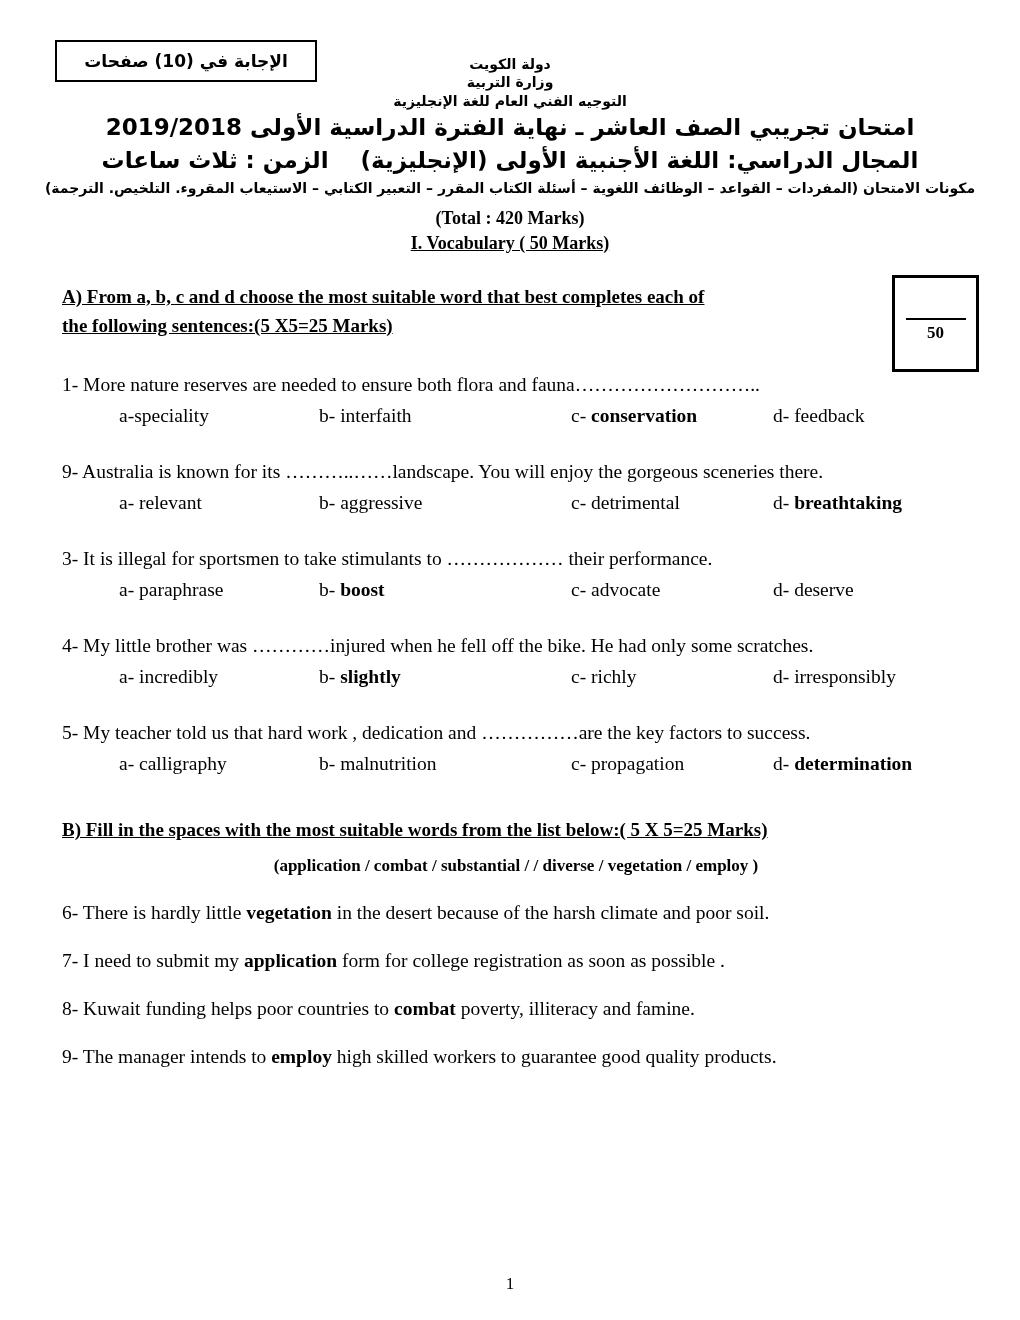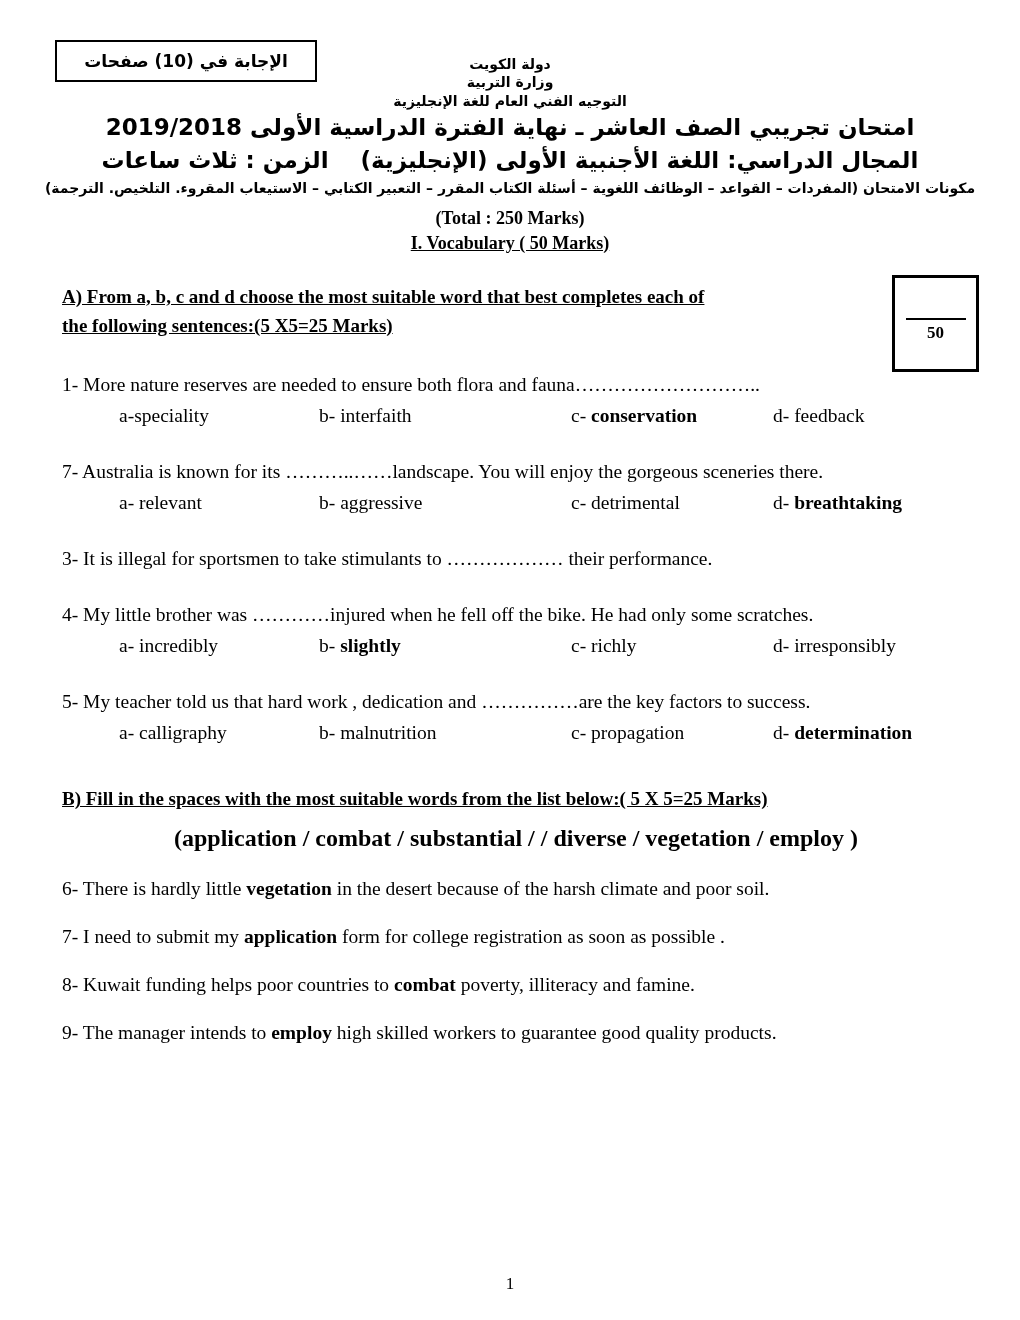--- a/index.html
+++ b/index.html
@@ -46,21 +46,21 @@
 
   .mcq { margin-top: 34px; }
   .opts { display: flex; padding-left: 57px; margin-top: 9px; }
   .opt-a { width: 200px; }
   .opt-b { width: 252px; }
   .opt-c { width: 202px; }
   .opt-d { flex: 1; }
   .ans { font-weight: bold; }
 
   .sec-b-heading { margin-top: 44px; font-weight: bold; font-size: 19px; }
-  .word-list { text-align: center; font-weight: bold; font-size: 24px; margin-top: 15px; }
+  .word-list { text-align: center; font-weight: bold; font-size: 17px; margin-top: 15px; }
   .fill { margin-top: 26px; }
   .fill-cont { margin-top: 12px; padding-left: 36px; }
 
   .footer {
     position: absolute; bottom: 26px; left: 0; right: 0;
     text-align: center; font-size: 17px;
   }
 </style>
 </head>
 <body>
@@ -78,21 +78,21 @@
 
   <div class="header arabic" dir="rtl">
     <div class="h-sm">دولة الكويت</div>
     <div class="h-sm">وزارة التربية</div>
     <div class="h-sm">التوجيه الفني العام للغة الإنجليزية</div>
     <div class="h-lg">امتحان تجريبي الصف العاشر ـ نهاية الفترة الدراسية الأولى 2019/2018</div>
     <div class="h-lg">المجال الدراسي: اللغة الأجنبية الأولى (الإنجليزية)&nbsp;&nbsp;&nbsp; الزمن : ثلاث ساعات</div>
     <div class="h-xs">مكونات الامتحان (المفردات – القواعد – الوظائف اللغوية – أسئلة الكتاب المقرر – التعبير الكتابي – الاستيعاب المقروء. التلخيص. الترجمة)</div>
   </div>
 
-  <div class="center-line total">(Total : 250 Marks)</div>
+  <div class="center-line total">(Total : 420 Marks)</div>
   <div class="center-line vocab-title">
     <span class="u">I. Vocabulary ( 50 Marks)</span>
   </div>
 
   <div class="content">
 
     <div class="sec-heading">
       <span class="u">A) From a, b, c and d choose the most suitable word that best completes each of</span><br>
       <span class="u">the following sentences:(5 X5=25 Marks)</span>
     </div>
@@ -101,31 +101,37 @@
       <div class="stem">1- More nature reserves are needed to ensure both flora and fauna………………………..</div>
       <div class="opts">
         <span class="opt-a"><span>a-</span><span class="txt">speciality</span></span>
         <span class="opt-b"><span>b-</span> <span class="txt">interfaith</span></span>
         <span class="opt-c"><span>c-</span> <span class="txt ans">conservation</span></span>
         <span class="opt-d"><span>d-</span> <span class="txt">feedback</span></span>
       </div>
     </div>
 
     <div class="mcq">
-      <div class="stem">7- Australia is known for its ………..……landscape. You will enjoy the gorgeous sceneries there.</div>
+      <div class="stem">9- Australia is known for its ………..……landscape. You will enjoy the gorgeous sceneries there.</div>
       <div class="opts">
         <span class="opt-a"><span>a-</span> <span class="txt">relevant</span></span>
         <span class="opt-b"><span>b-</span> <span class="txt">aggressive</span></span>
         <span class="opt-c"><span>c-</span> <span class="txt">detrimental</span></span>
         <span class="opt-d"><span>d-</span> <span class="txt ans">breathtaking</span></span>
       </div>
     </div>
 
     <div class="mcq">
       <div class="stem">3- It is illegal for sportsmen to take stimulants to ……………… their performance.</div>
+      <div class="opts">
+        <span class="opt-a"><span>a-</span> <span class="txt">paraphrase</span></span>
+        <span class="opt-b"><span>b-</span> <span class="txt ans">boost</span></span>
+        <span class="opt-c"><span>c-</span> <span class="txt">advocate</span></span>
+        <span class="opt-d"><span>d-</span> <span class="txt">deserve</span></span>
+      </div>
     </div>
 
     <div class="mcq">
       <div class="stem">4- My little brother was …………injured when he fell off the bike. He had only some scratches.</div>
       <div class="opts">
         <span class="opt-a"><span>a-</span> <span class="txt">incredibly</span></span>
         <span class="opt-b"><span>b-</span> <span class="txt ans">slightly</span></span>
         <span class="opt-c"><span>c-</span> <span class="txt">richly</span></span>
         <span class="opt-d"><span>d-</span> <span class="txt">irresponsibly</span></span>
       </div>

